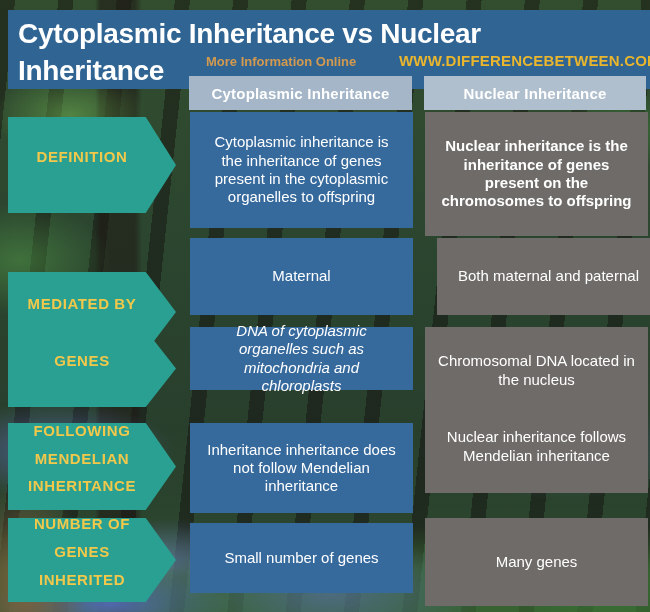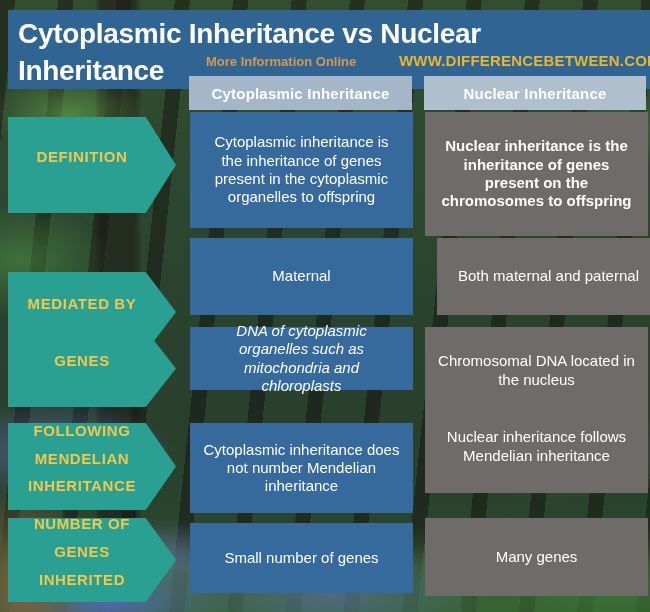--- a/index.html
+++ b/index.html
@@ -48,21 +48,21 @@
   .a3{top:330px;height:77px;}
   .a4{top:423px;height:87px;}
   .a5{top:518px;height:84px;}
 
   
   .cell{position:absolute;display:flex;align-items:center;justify-content:center;text-align:center;
     color:#ffffff;font-size:15px;line-height:1.22;padding:8px 12px;box-sizing:border-box;}
   .blue{left:190px;width:223px;background:var(--cellBlue,#36699c);}
   .gray{left:425px;width:223px;background:var(--cellGray,#6e6b68);}
   .b1{top:112px;height:116px;} .b2{top:238px;height:77px;} .b3{top:327px;height:63px;font-style:italic;} .b4{top:423px;height:90px;} .b5{top:523px;height:70px;}
-  .g1{top:112px;height:124px;font-weight:bold;} .g2{top:238px;height:77px;margin-left:12px;} .g3{top:327px;height:87px;} .g4{top:400px;height:93px;} .g5{top:518px;height:78px;}
+  .g1{top:112px;height:124px;font-weight:bold;} .g2{top:238px;height:77px;margin-left:12px;} .g3{top:327px;height:87px;} .g4{top:400px;height:93px;} .g5{top:518px;height:88px;}
 </style>
 </head>
 <body style="--banner: #2f6493; --cellBlue: #36699c; --cellGray: #6e6b68; --teal: #2aa093; --labelYellow: #f2c84b; --header1: #a4b6c7; --header2: #b0bfce; --moreInfo: #d39a4f; --website: #e9b62d;">
 
 <div class="stage">
   <div class="bg"></div>
 
   <header class="banner">
     <h1>Cytoplasmic Inheritance vs Nuclear Inheritance</h1>
   </header>
@@ -80,18 +80,18 @@
 
   <div class="cell blue b1">Cytoplasmic inheritance is the inheritance of genes present in the cytoplasmic organelles to offspring</div>
   <div class="cell gray g1">Nuclear inheritance is the inheritance of genes present on the chromosomes to offspring</div>
 
   <div class="cell blue b2">Maternal</div>
   <div class="cell gray g2">Both maternal and paternal</div>
 
   <div class="cell blue b3">DNA of cytoplasmic organelles such as mitochondria and chloroplasts</div>
   <div class="cell gray g3">Chromosomal DNA located in the nucleus</div>
 
-  <div class="cell blue b4">Cytoplasmic inheritance does not number Mendelian inheritance</div>
+  <div class="cell blue b4">Inheritance inheritance does not follow Mendelian inheritance</div>
   <div class="cell gray g4">Nuclear inheritance follows Mendelian inheritance</div>
 
   <div class="cell blue b5">Small number of genes</div>
   <div class="cell gray g5">Many genes</div>
 </div>
 
 </body></html>

